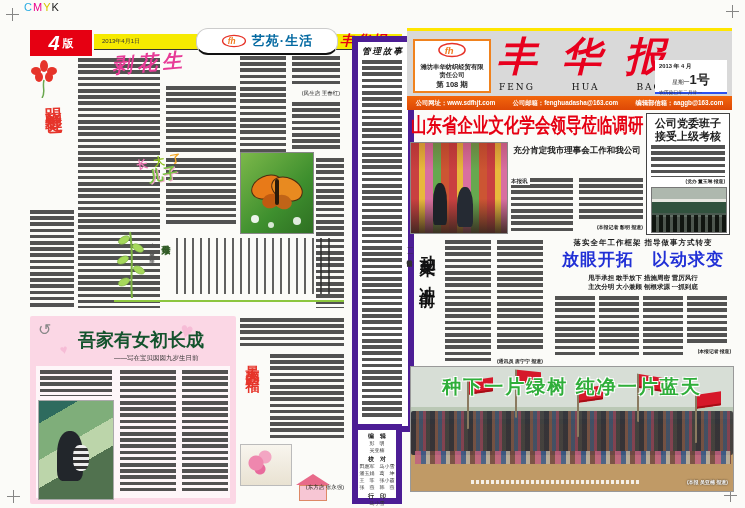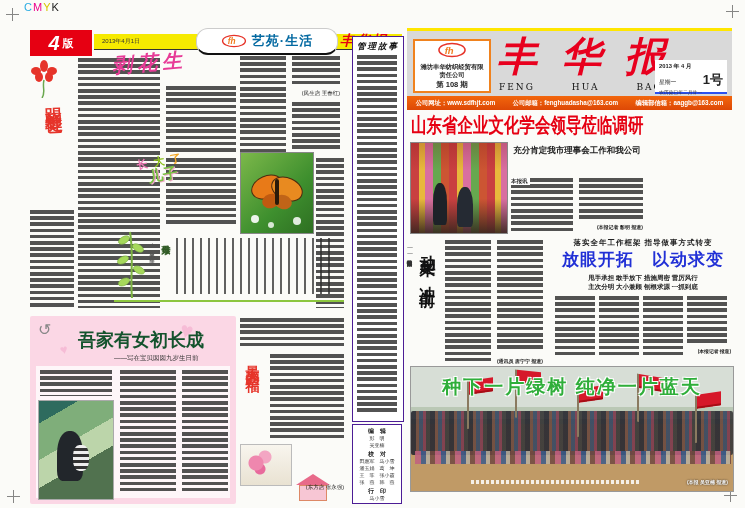--- a/index.html
+++ b/index.html
@@ -40,21 +40,21 @@
   #byl-mother{left:121px;top:214px;height:54px;font-size:5px;color:#555;}
   #hr-green{left:86px;top:272px;width:230px;height:2px;background:#8cc63e;}
   #pinkbox{left:2px;top:288px;width:206px;height:188px;background:#fbd7e5;border-radius:2px;}
   #pinkbox .inner{position:absolute;left:6px;top:50px;width:194px;height:132px;background:rgba(255,255,255,.78);}
   #t-daughter{position:absolute;left:48px;top:12px;font-size:18px;font-weight:bold;color:#14532d;}
   #st-daughter{position:absolute;left:84px;top:38px;font-size:6.5px;color:#333;}
   .doodle{position:absolute;left:8px;top:4px;font-size:16px;color:#888;}
   .heart{position:absolute;color:#f6bcd6;}
   #t-happy{left:216px;top:326px;height:92px;font-size:14px;font-weight:bold;color:#e6342a;letter-spacing:3px;}
   #byl-happy{left:242px;top:456px;width:74px;font-size:5.5px;text-align:right;}
-  .boxed{border:1px solid #4c1d95;background:#fff;}
+  .boxed{border:6px solid #4c1d95;background:#fff;}
   #mgmtbox{left:324px;top:8px;width:50px;height:384px;}
   #t-mgmt{position:absolute;left:0;top:4px;width:100%;text-align:center;font-size:8.5px;font-weight:bold;
     font-style:italic;letter-spacing:2px;color:#111;}
   #staffbox{left:324px;top:396px;width:50px;height:80px;padding-top:2px;box-sizing:border-box;text-align:center;}
   #staffbox .role{font-size:6px;font-weight:bold;line-height:8px;}
   #staffbox .nm{font-size:5px;line-height:7.3px;color:#333;}
 
   
   .photo{position:absolute;border:1px solid #aaa;overflow:hidden;}
   #ph-butterfly{left:212px;top:124px;width:72px;height:80px;background:linear-gradient(135deg,#7cb84a,#3e8f2e 60%,#2e6f22);border:1px solid #888;}
@@ -80,21 +80,21 @@
   #mast-issue{font-size:7.5px;font-weight:bold;margin-top:1px;}
   #mast-title{position:absolute;left:90px;top:0px;width:168px;display:flex;justify-content:space-between;
     color:#e8001e;font-weight:bold;font-size:40px;line-height:50px;font-style:italic;}
   #mast-pinyin{position:absolute;left:92px;top:51px;width:164px;display:flex;justify-content:space-between;
     font-size:9px;letter-spacing:2px;color:#111;}
   #mast-slogan{position:absolute;left:246px;top:4px;width:76px;text-align:center;color:#e8001e;
     font-weight:bold;font-style:italic;font-size:10.5px;line-height:12px;}
   #datebox{position:absolute;left:248px;top:29px;width:72px;height:34px;background:#fff;
     border-bottom:2px solid #2b51f0;box-sizing:border-box;padding:2px 4px;}
   #datebox .d1{font-size:5.8px;font-weight:bold;}
-  #datebox .row{display:flex;justify-content:space-between;align-items:baseline;}
+  #datebox .row{display:flex;justify-content:center;align-items:baseline;}
   #datebox .wd{font-size:5.8px;}
   #datebox .no{font-size:13px;font-weight:bold;}
   #datebox .lu{font-size:4.8px;color:#333;}
   #infobar{left:0;top:68px;width:325px;height:14px;background:linear-gradient(#f2660c,#dd4806);
     display:flex;align-items:center;justify-content:space-around;color:#fff;font-size:6.3px;font-weight:bold;}
   #headline{left:4px;top:84px;width:238px;white-space:nowrap;font-size:15.5px;font-weight:bold;color:#e60012;
     transform:scaleY(1.3);transform-origin:left top;}
   #ph-super{left:3px;top:114px;width:96px;height:90px;border:1px solid #888;background:
     linear-gradient(to bottom,rgba(120,20,20,.25),rgba(0,0,0,0) 30%,rgba(0,0,0,0) 62%,rgba(55,38,30,.9) 100%),
     repeating-linear-gradient(90deg,#c94040 0 8px,#e8b93c 8px 14px,#d96fa0 14px 22px,#66a84f 22px 30px,#cc5533 30px 38px);}
@@ -314,20 +314,29 @@
       <div class="fg2"></div>
     </div>
     <div id="deck" class="abs serif">
       <div>充分肯定我市理事会工作和我公司</div>
     </div>
     <div class="tf" style="left:104px;top:150px;width:62px;height:56px;"></div>
     <div class="tf" style="left:172px;top:150px;width:64px;height:42px;"></div>
     <div id="lead-intro" class="abs">本报讯</div>
     <div id="byl-lead" class="abs">(本报记者 影明 报道)</div>
 
+    <div id="combox" class="abs">
+      <div class="t">公司党委班子</div>
+      <div class="t">接受上级考核</div>
+      <div class="tf" style="left:4px;top:31px;width:74px;height:32px;"></div>
+      <div id="byl-com">(党办 董玉琳 报道)</div>
+      <div id="ph-meeting">
+        <div class="heads"></div>
+      </div>
+    </div>
 
     <div id="vsub" class="abs vrt">——超市采购部落实公司行动指针纪实</div>
     <div id="vtitle" class="abs vrt serif">动起来 冲上前</div>
     <div class="tf" style="left:38px;top:212px;width:46px;height:122px;"></div>
     <div class="tf" style="left:90px;top:212px;width:46px;height:112px;"></div>
     <div id="byl-action" class="abs">(通讯员 唐宁宁 报道)</div>
 
     <div id="vision" class="abs">
       <div id="vkicker">落实全年工作框架  指导做事方式转变</div>
       <div id="vhead" class="serif">放眼开拓　以动求变</div>

